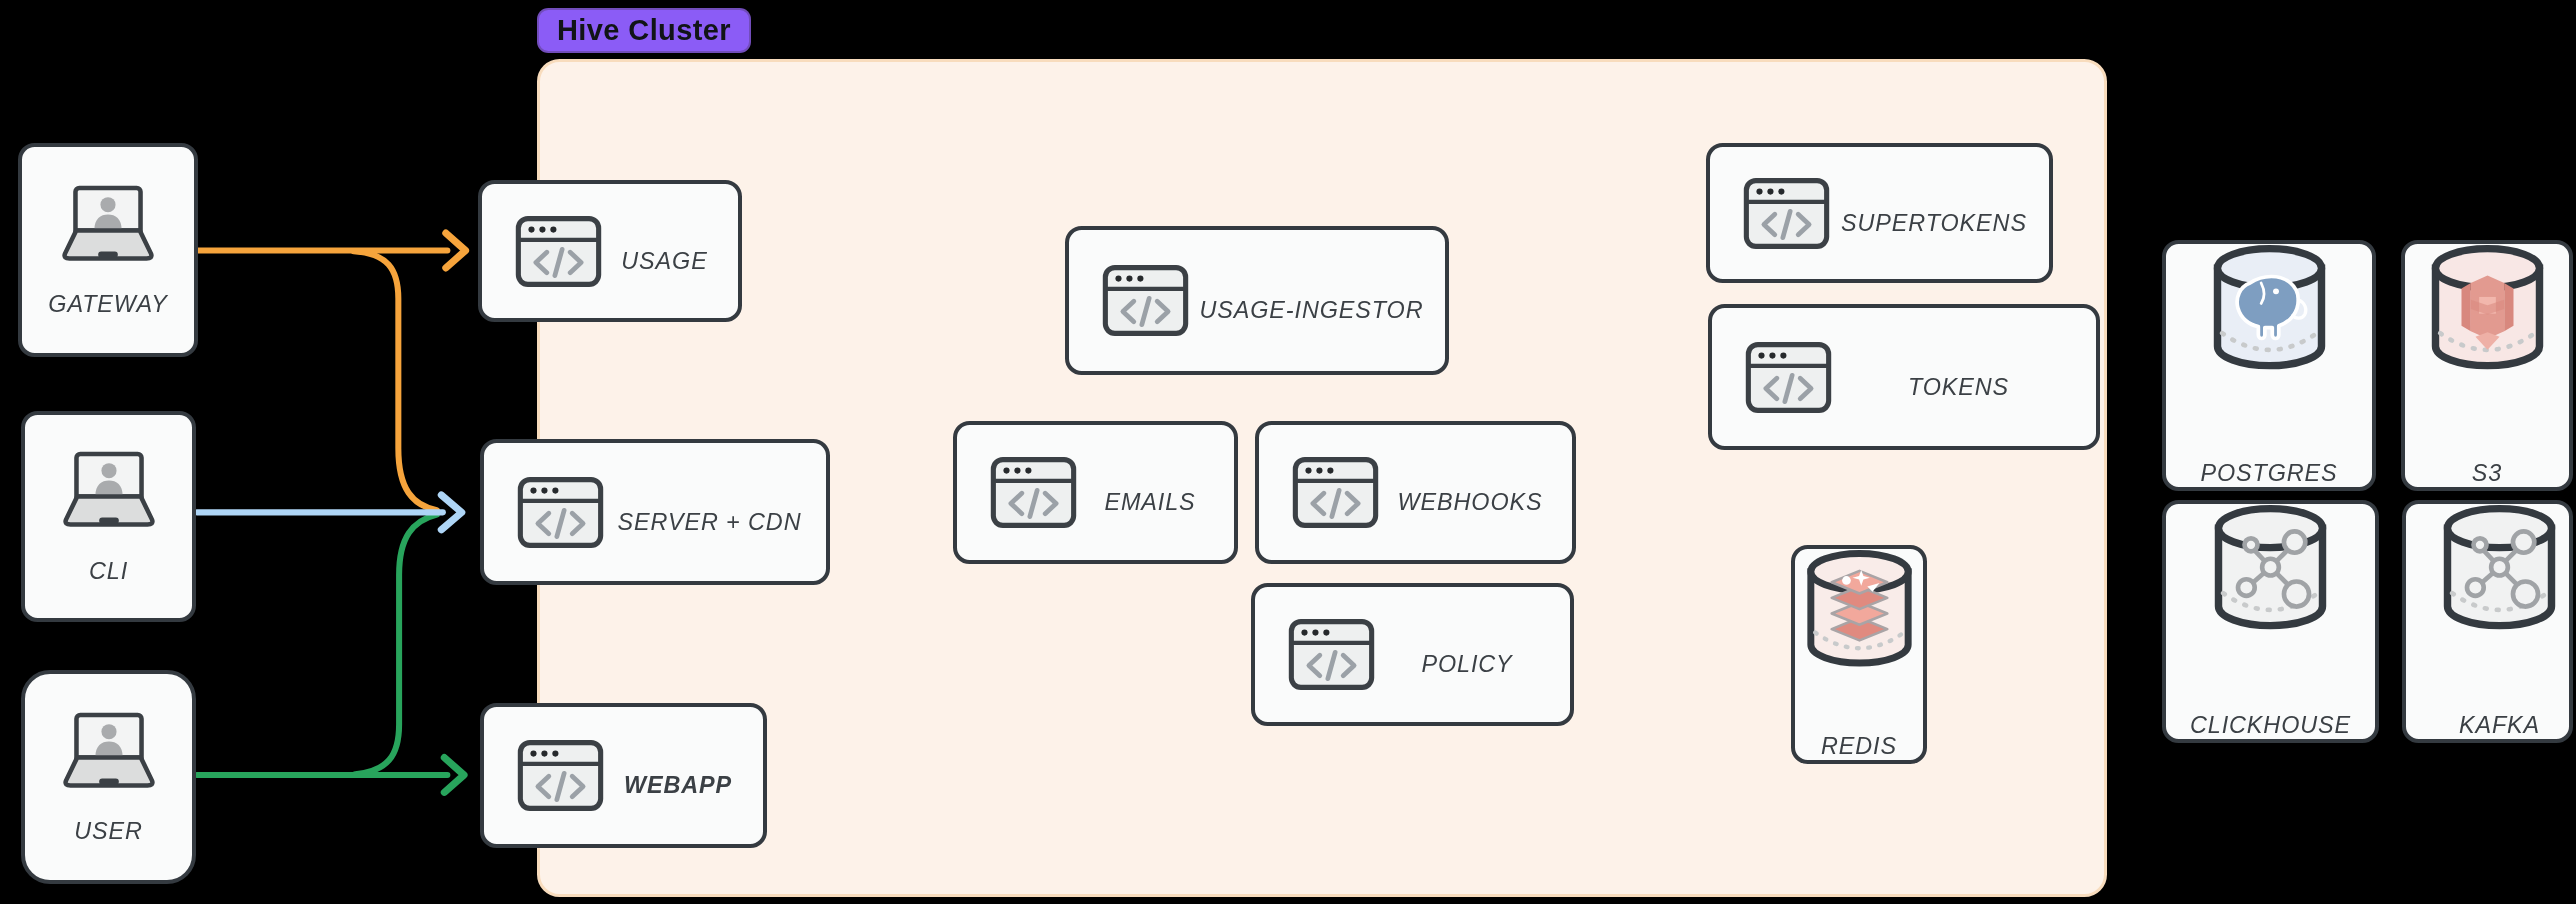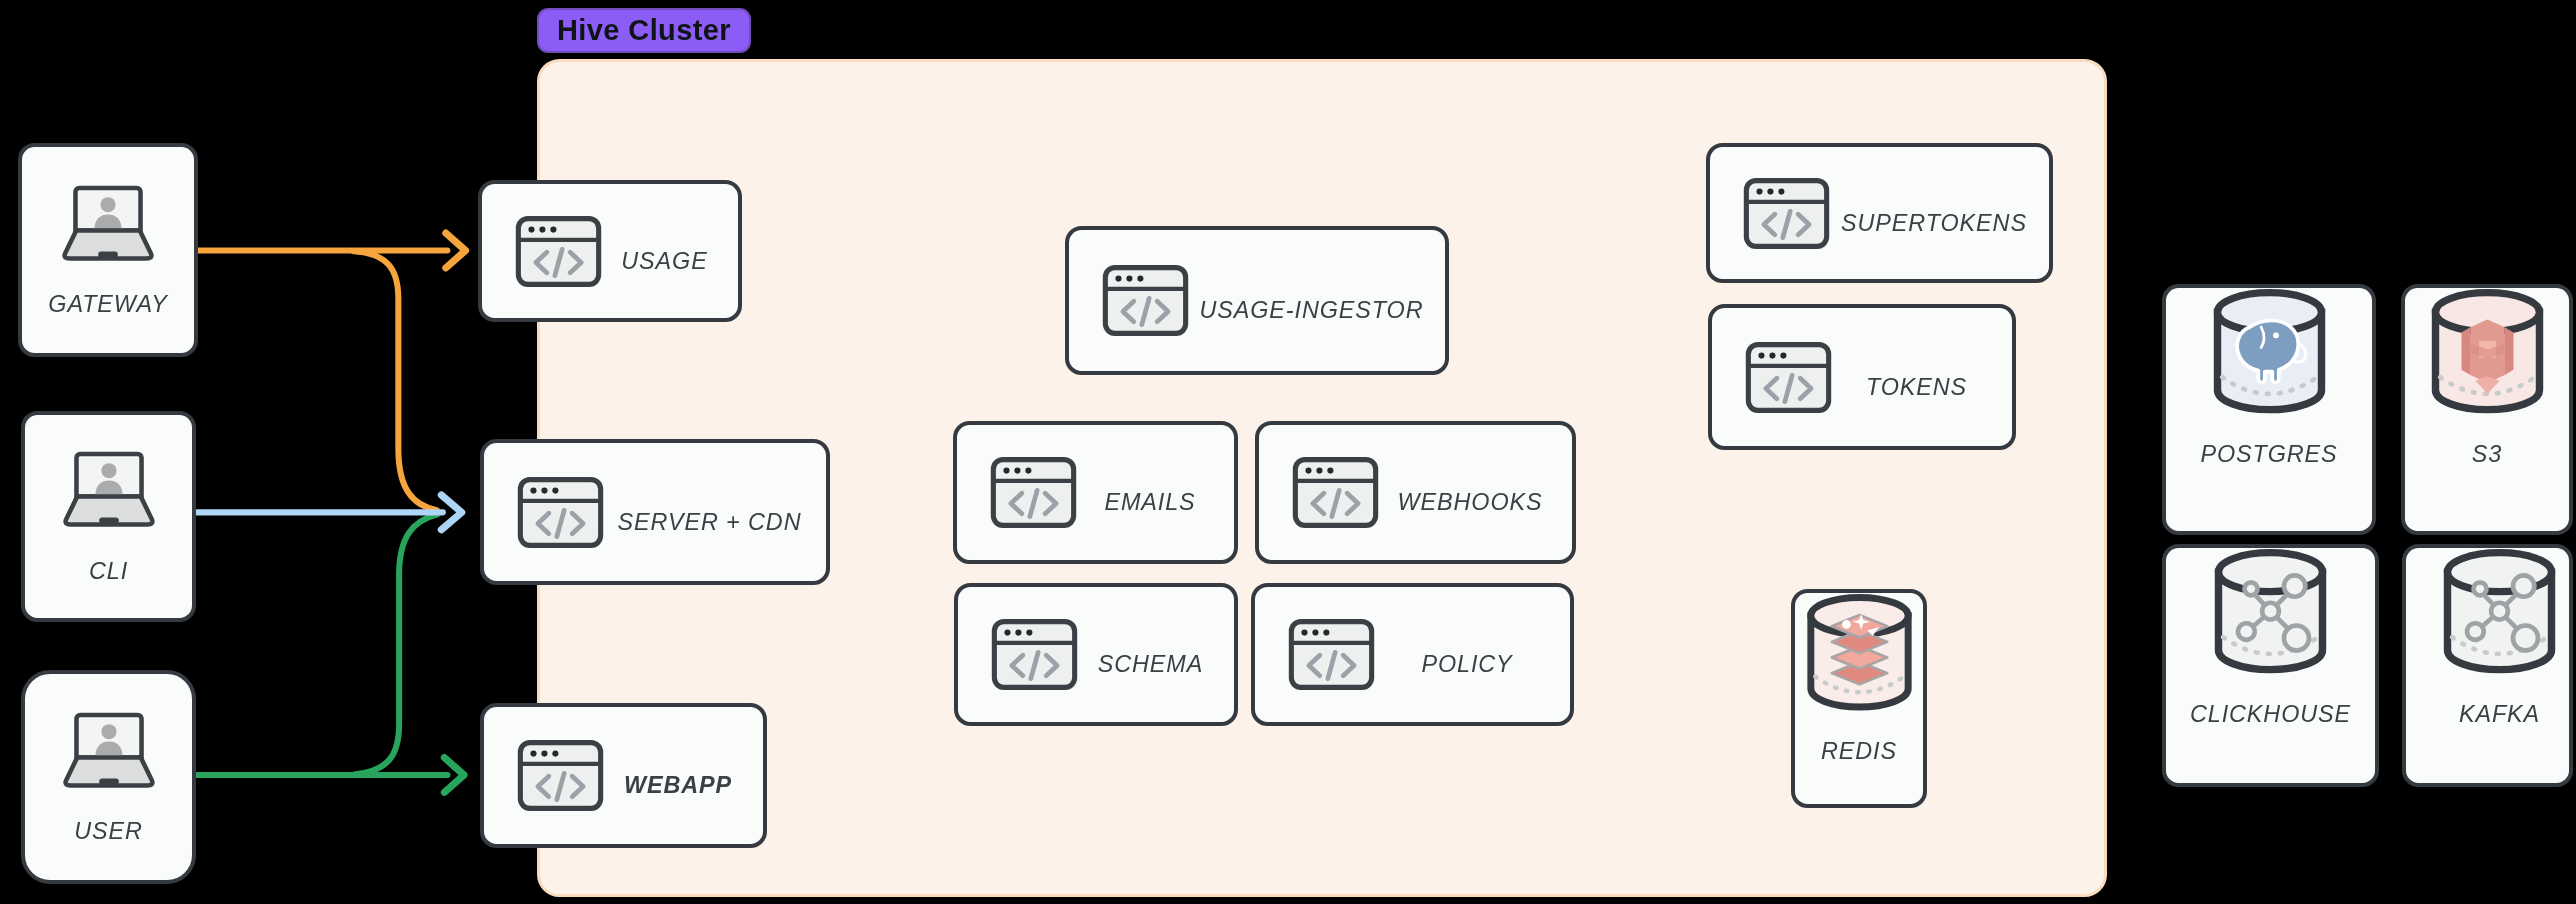--- a/index.html
+++ b/index.html
@@ -19,39 +19,39 @@
     box-sizing:border-box;}
   .svc{display:flex;align-items:center;padding-left:32px;}
   .svc .win{width:89px;height:73px;flex:none;}
   .svc-label{flex:1;text-align:center;font-style:italic;font-size:23.4px;letter-spacing:0.9px;
     color:#3b4045;padding-right:12px;white-space:nowrap;margin-top:20px;}
 
   .actor{display:flex;flex-direction:column;align-items:center;justify-content:center;gap:22.6px;}
   .actor .laptop{width:106px;height:87px;}
   .actor-label{font-style:italic;font-size:23.4px;letter-spacing:0.9px;color:#3b4045;}
 
-  .db{display:flex;flex-direction:column;align-items:center;justify-content:flex-start;gap:22.6px;margin-top:44px;}
+  .db{display:flex;flex-direction:column;align-items:center;justify-content:space-between;gap:22.6px;}
   .db .cyl{width:121px;height:130px;}
   .db-label{font-style:italic;font-size:23.4px;letter-spacing:0.9px;color:#3b4045;white-space:nowrap;}
 
   
   .pos-gateway{left:18px;top:143px;width:180px;height:214px;}
   .pos-cli{left:21px;top:411px;width:175px;height:211px;}
   .pos-user{left:21px;top:670px;width:175px;height:214px;border-radius:29px;}
 
   .pos-usage{left:478px;top:180px;width:264px;height:142px;}
   .pos-server_cdn{left:480px;top:439px;width:350px;height:146px;}
   .pos-webapp{left:480px;top:703px;width:287px;height:145px;font-weight:bold;}
   .pos-usage_ingestor{left:1065px;top:226px;width:384px;height:149px;}
   .pos-emails{left:953px;top:421px;width:285px;height:143px;}
   .pos-webhooks{left:1255px;top:421px;width:321px;height:143px;}
   .pos-schema{left:954px;top:583px;width:284px;height:143px;}
   .pos-policy{left:1251px;top:583px;width:323px;height:143px;}
   .pos-supertokens{left:1706px;top:143px;width:347px;height:140px;}
-  .pos-tokens{left:1708px;top:304px;width:308px;height:146px;}
+  .pos-tokens{left:1708px;top:304px;width:392px;height:146px;}
 
   .pos-redis{left:1791px;top:545px;width:136px;height:219px;}
   .pos-redis .cyl{width:113px;height:122px;}
   .pos-postgres{left:2162px;top:240px;width:214px;height:251px;}
   .pos-s3{left:2401px;top:240px;width:172px;height:251px;}
   .pos-clickhouse{left:2162px;top:500px;width:217px;height:243px;}
   .pos-kafka{left:2402px;top:500px;width:171px;height:243px;padding-left:24px;}
 
   .arrows{position:absolute;left:0;top:0;}
   .arrows path{fill:none;stroke-linecap:round;stroke-linejoin:round;}
@@ -197,26 +197,20 @@
         <use href="#win-icon"></use>
       </svg>
     <div class="svc-label">EMAILS</div>
   </div>
   <div class="card svc pos-webhooks">
     <svg class="win" viewBox="0 0 118 97" width="89" height="73">
         <use href="#win-icon"></use>
       </svg>
     <div class="svc-label">WEBHOOKS</div>
   </div>
-  <div class="card svc pos-schema">
-    <svg class="win" viewBox="0 0 118 97" width="89" height="73">
-        <use href="#win-icon"></use>
-      </svg>
-    <div class="svc-label">SCHEMA</div>
-  </div>
   <div class="card svc pos-policy">
     <svg class="win" viewBox="0 0 118 97" width="89" height="73">
         <use href="#win-icon"></use>
       </svg>
     <div class="svc-label">POLICY</div>
   </div>
   <div class="card svc pos-supertokens">
     <svg class="win" viewBox="0 0 118 97" width="89" height="73">
         <use href="#win-icon"></use>
       </svg>

